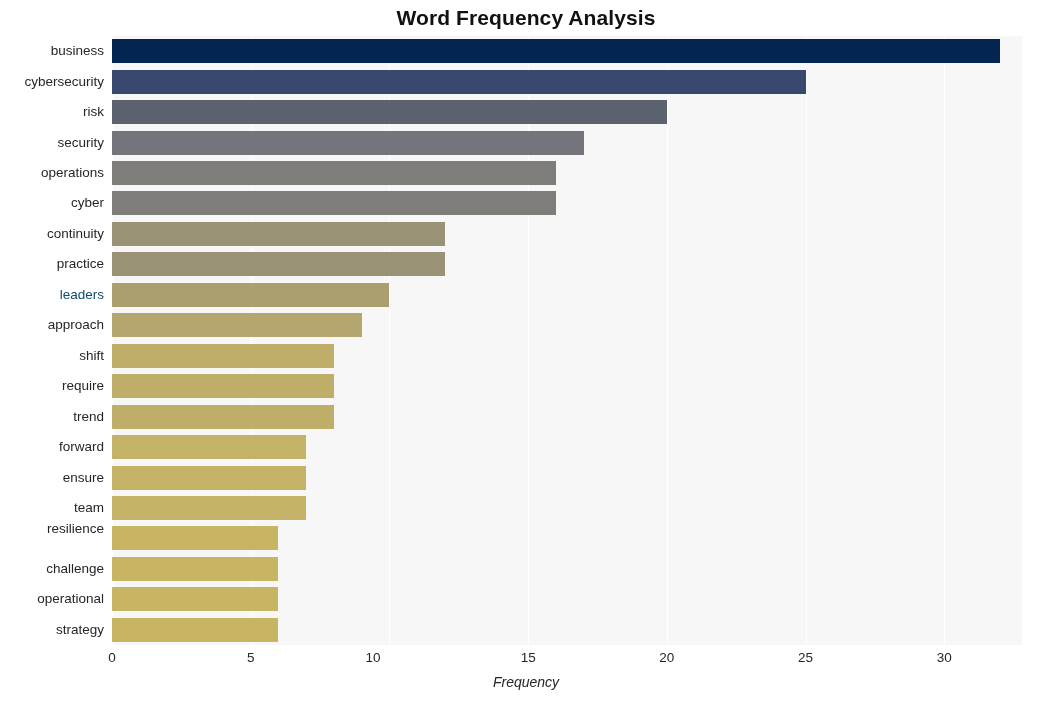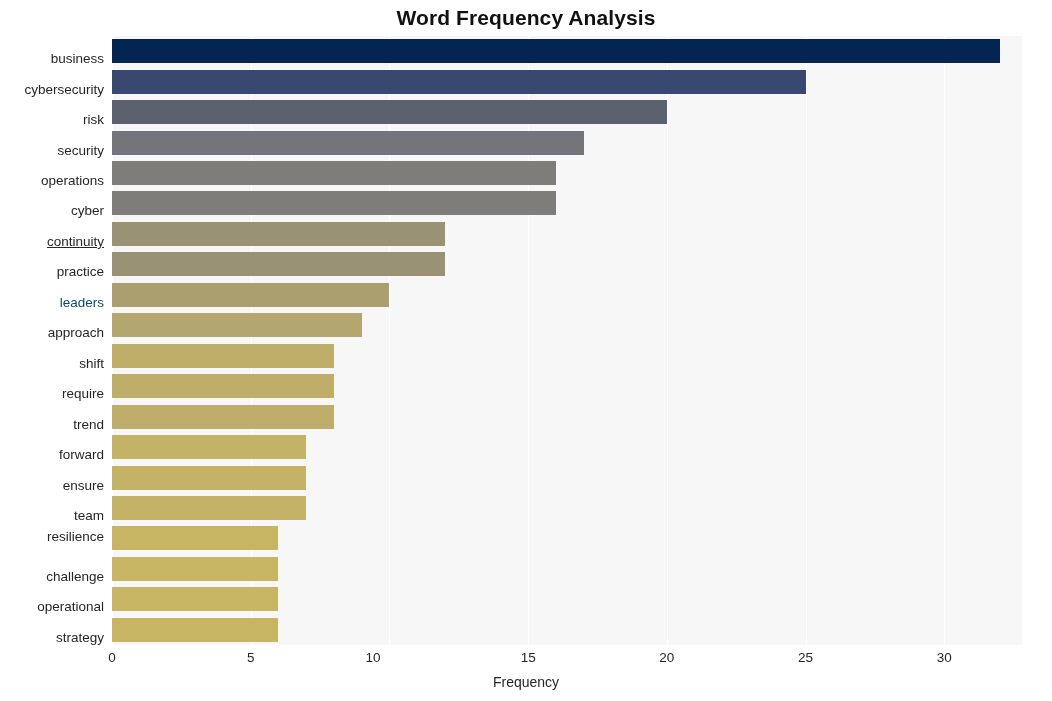--- a/index.html
+++ b/index.html
@@ -76,21 +76,20 @@
     height: 609px;
   }
   .y-label {
     position: absolute;
     right: 0;
     width: 104px;
     text-align: right;
     font-size: 13.5px;
     color: #262626;
     line-height: 1;
-    margin-top: 8px;
   }
 
   
   #x-axis-labels {
     position: absolute;
     left: 0;
     top: 650px;
     width: 1052px;
     height: 22px;
   }
@@ -104,20 +103,21 @@
   }
 
   #x-axis-title {
     position: absolute;
     left: 0;
     top: 674px;
     width: 1052px;
     text-align: center;
     font-size: 14px;
     color: #262626;
+    font-style: italic;
   }
 </style>
 </head>
 <body>
 
 <div id="figure" style="background: rgb(255, 255, 255);">
 
   <div id="chart-title">Word Frequency Analysis</div>
 
   <div id="plot-area" style="background: rgb(247, 247, 247);">
@@ -194,21 +194,21 @@
       </div>
   </div>
 
   <div id="y-axis-labels">
       <div class="y-label" style="top: 8.225px; color: rgb(38, 38, 38);">business</div>
       <div class="y-label" style="top: 38.675px; color: rgb(38, 38, 38);">cybersecurity</div>
       <div class="y-label" style="top: 69.125px; color: rgb(38, 38, 38); padding-left: 48px;">risk</div>
       <div class="y-label" style="top: 99.575px; color: rgb(38, 38, 38);">security</div>
       <div class="y-label" style="top: 130.025px; color: rgb(38, 38, 38);">operations</div>
       <div class="y-label" style="top: 160.475px; color: rgb(38, 38, 38);">cyber</div>
-      <div class="y-label" style="top: 190.925px; color: rgb(38, 38, 38); text-decoration: underline;">continuity</div>
+      <div class="y-label" style="top: 190.925px; color: rgb(38, 38, 38);">continuity</div>
       <div class="y-label" style="top: 221.375px; color: rgb(38, 38, 38);">practice</div>
       <div class="y-label" style="top: 251.825px; color: #0c4a6e;">leaders</div>
       <div class="y-label" style="top: 282.275px; color: rgb(38, 38, 38);">approach</div>
       <div class="y-label" style="top: 312.725px; color: rgb(38, 38, 38);">shift</div>
       <div class="y-label" style="top: 343.175px; color: rgb(38, 38, 38);">require</div>
       <div class="y-label" style="top: 373.625px; color: rgb(38, 38, 38);">trend</div>
       <div class="y-label" style="top: 404.075px; color: rgb(38, 38, 38);">forward</div>
       <div class="y-label" style="top: 434.525px; color: rgb(38, 38, 38);">ensure</div>
       <div class="y-label" style="top: 464.975px; color: rgb(38, 38, 38);">team</div>
       <div class="y-label" style="top: 486px; color: rgb(38, 38, 38); text-align: right;">resilience</div>

